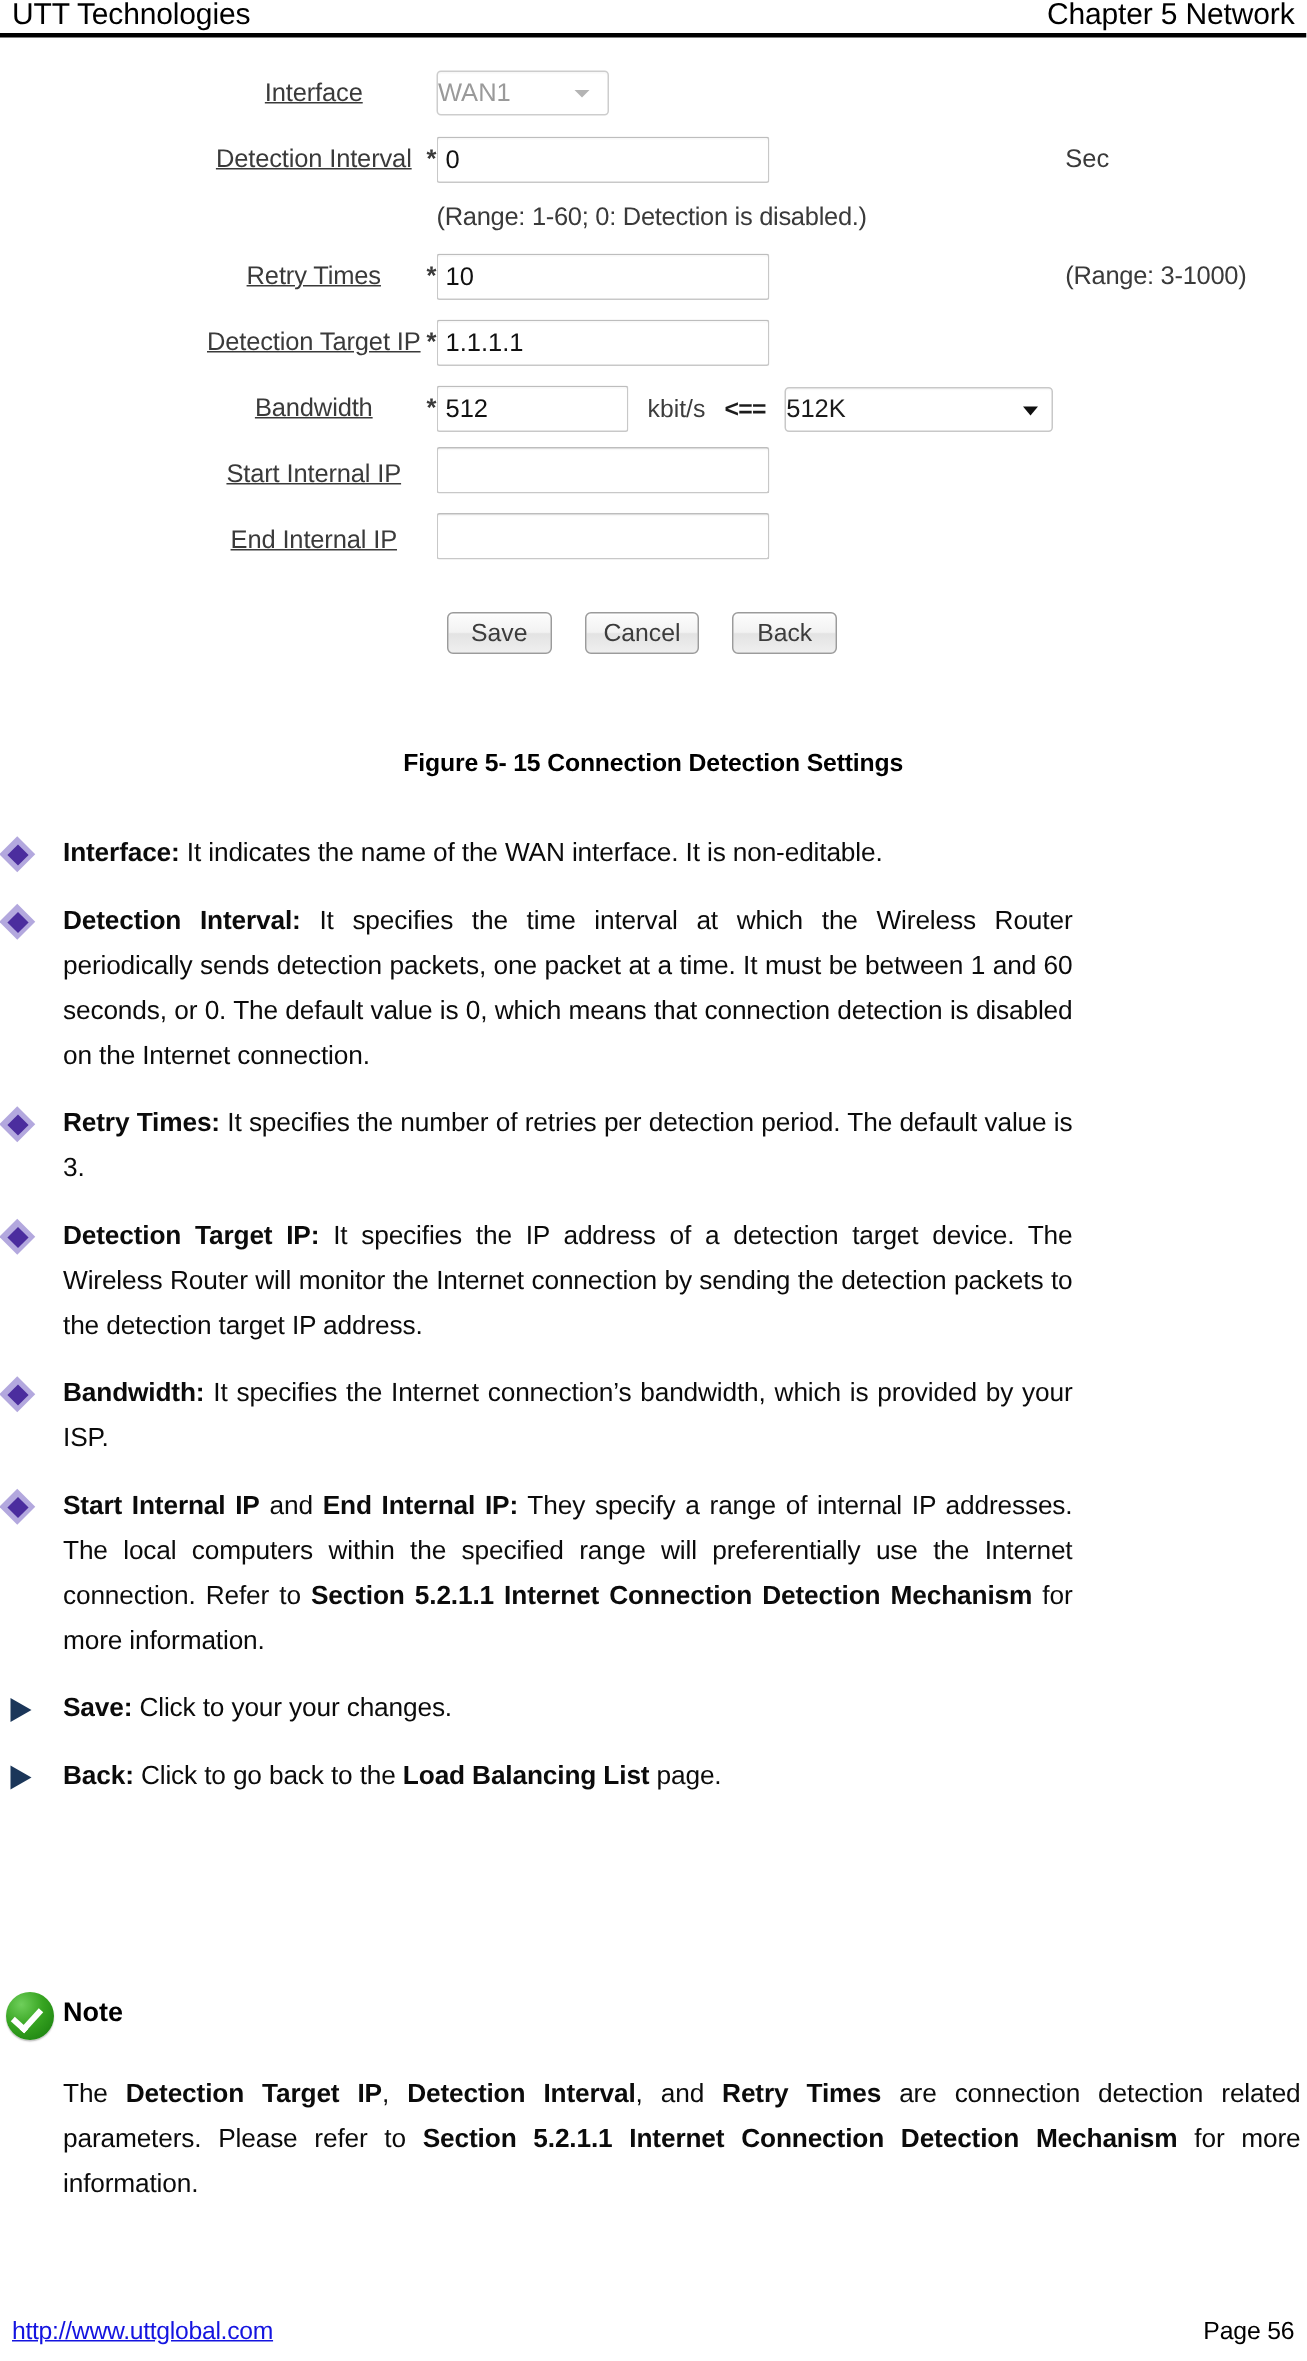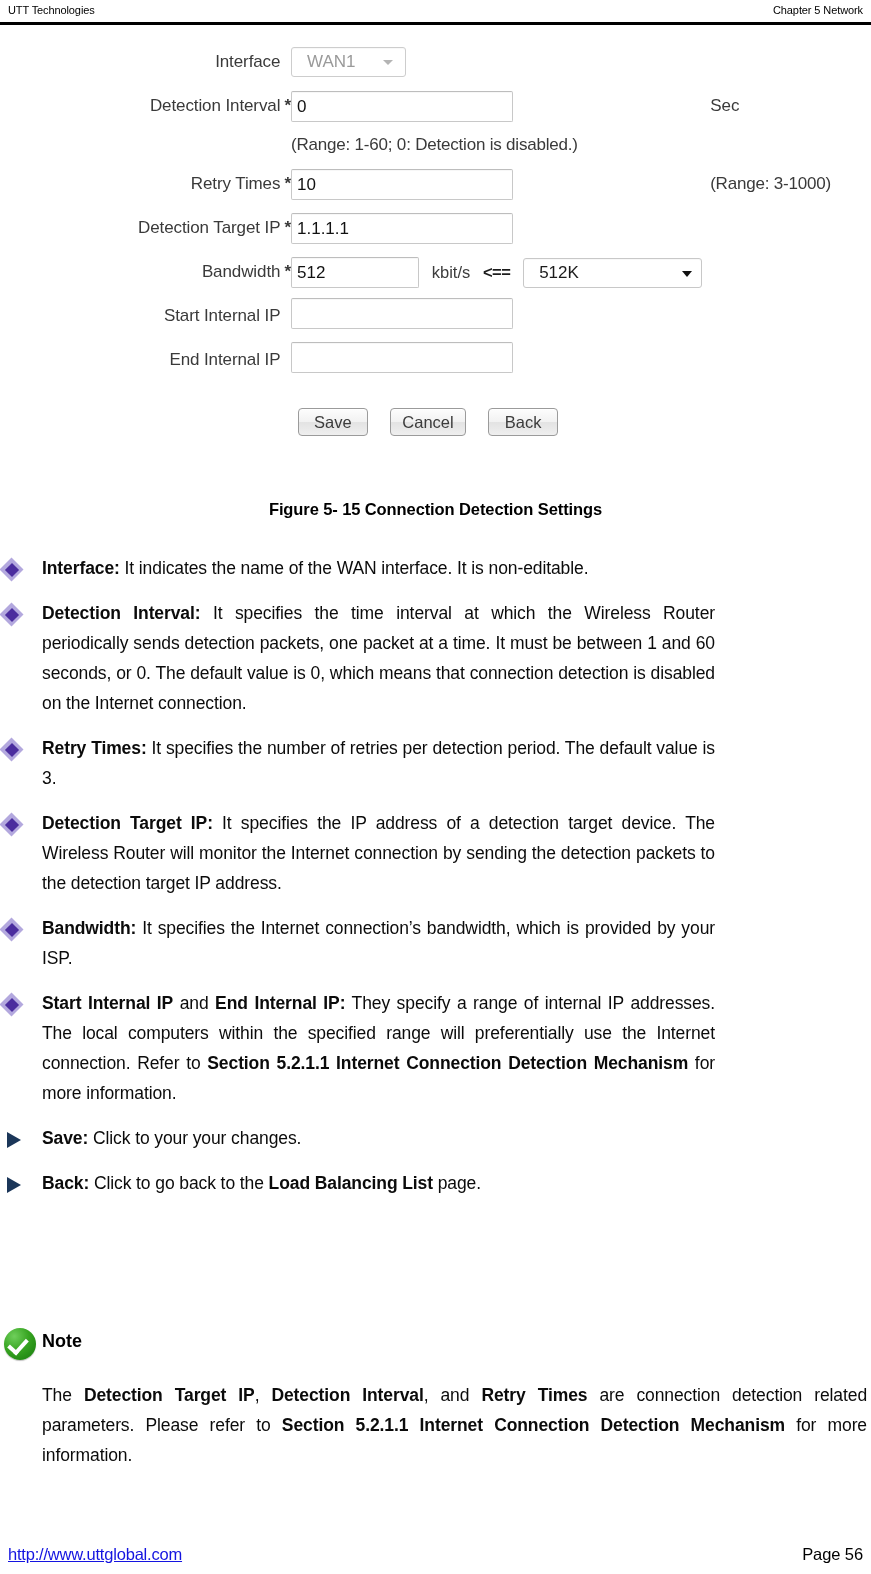--- a/index.html
+++ b/index.html
@@ -23,21 +23,21 @@
     left: 0;
     width: 871px;
     height: 26px;
     display: flex;
     align-items: flex-start;
     justify-content: space-between;
     padding: 0 8px;
     box-sizing: border-box;
   }
   .page-header .hdr-text {
-    font-size: 11px;
+    font-size: 20px;
     line-height: 20px;
     letter-spacing: -0.1px;
     white-space: nowrap;
   }
   .header-rule {
     position: absolute;
     top: 22px;
     left: 0;
     width: 871px;
     height: 3px;
@@ -56,25 +56,26 @@
     margin-left: 138px;
   }
   .form-table td {
     padding: 0;
     vertical-align: middle;
     font-size: 17px;
     color: #3a3a3a;
     white-space: nowrap;
   }
   .lbl {
-    text-align: right;
+    text-align: center;
     padding-right: 4px !important;
     font-size: 17px;
     color: #3d3d3d;
     letter-spacing: -0.1px;
+    text-decoration: underline;
   }
   .req {
     color: #ff0000;
     font-weight: bold;
     font-size: 17px;
     padding-left: 3px;
   }
   .row-h {
     height: 44px;
   }
@@ -122,21 +123,21 @@
   .sel {
     box-sizing: border-box;
     height: 30px;
     border: 1px solid #c8c8c8;
     border-radius: 3px;
     background: #ffffff;
     position: relative;
     display: inline-block;
     font-size: 17px;
     line-height: 28px;
-    padding-left: 15px;
+    padding-left: 0;
     box-shadow: inset 0 1px 1px rgba(0,0,0,0.03);
   }
   .sel.disabled {
     width: 115px;
     color: #9a9a9a;
     border-color: #cdcdcd;
   }
   .sel.active {
     width: 179px;
     color: #1b1b1b;

